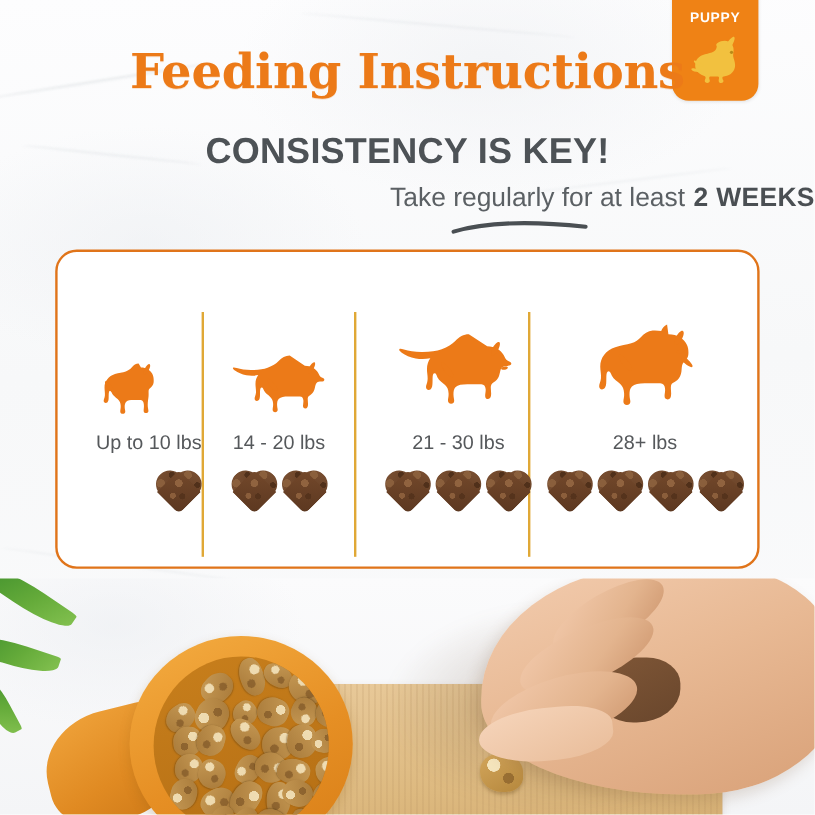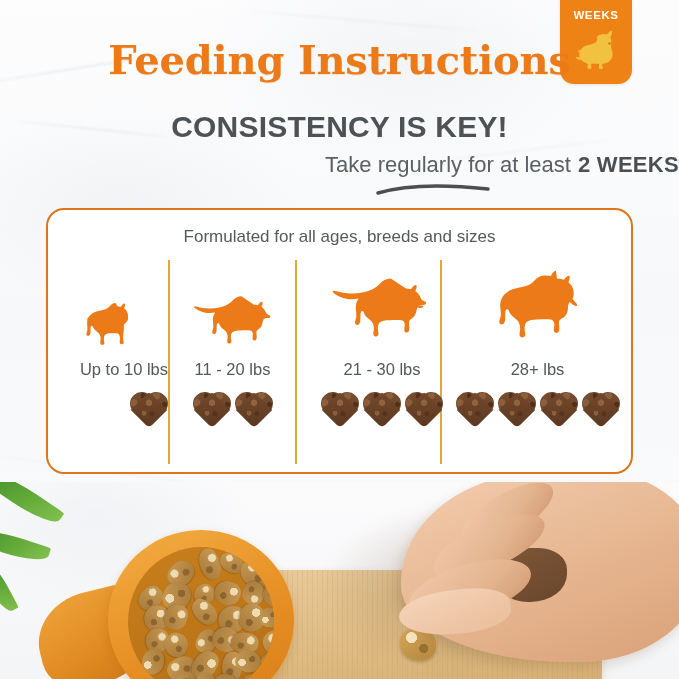--- a/index.html
+++ b/index.html
@@ -274,21 +274,21 @@
 
   <div class="vein v1"></div>
   <div class="vein v2"></div>
   <div class="vein v3"></div>
   <div class="vein v4"></div>
   <div class="vein v5"></div>
   <div class="vein v6"></div>
   <div class="vein v7"></div>
 
   <div id="puppy-badge">
-    <span class="badge-text">WEEKS</span>
+    <span class="badge-text">PUPPY</span>
     <span class="badge-dog">
       <svg width="44" height="46" viewBox="0 0 44 46" aria-hidden="true">
         <g fill="#f2c13f">
           <path d="M30 9c4 0 7 3 7.3 6.8.2 2.6-.6 4.4-.3 6.3.4 2.4 1.6 4.3 1.6 7.1 0 5.2-3.6 8.6-8.6 9.4-1.3.2-2 .2-2 1.3 0 1.2.9 1.6.9 2.6 0 1-.8 1.6-2 1.6s-2-.7-2-1.9c0-1.1.3-1.6.3-2.4 0-.7-.5-1-1.6-1h-5.1c-1 0-1.5.4-1.5 1.1 0 .9.5 1.4.5 2.4 0 1.2-.9 1.8-2.1 1.8-1.3 0-2.1-.7-2.1-1.8 0-1 .7-1.6.7-2.6 0-1-.8-1.3-2.1-1.8-3.9-1.5-6.6-4.3-6.6-8.3 0-4.7 3.3-8 8.2-9.3 2.8-.8 5.3-1 7.3-2.3 1.7-1.1 2.4-2.6 2.5-4.6C21.5 12 25.4 9 30 9z"></path>
           <path d="M31.9 10.8c2.4-3.4 5-5.6 5.9-5 .9.6.2 3.4-1.4 6.4-1.5 2.9-3.3 4.8-4.2 4.3-.9-.6-.9-3-.3-5.7z"></path>
           <circle cx="35.6" cy="18.6" r="1.35" fill="#b98a18"></circle>
           <path d="M9.4 27.2c-2.4-1.1-4.6-2.4-5.1-1.6-.5.8 1 2.5 3.3 3.7 2.2 1.1 4.1 1.3 4.4.5.3-.8-.9-1.8-2.6-2.6z"></path>
           <path d="M7.2 32.4c-2.6-.4-4.9-.9-5.1 0-.2.9 1.7 2 4.2 2.4 2.4.4 4.2 0 4.2-.9 0-.8-1.5-1.2-3.3-1.5z"></path>
         </g>
       </svg>
@@ -301,21 +301,20 @@
   <div id="tagline-wrap">
     <span id="tagline-lead">Take regularly for at least</span><span id="tagline-strong">2 WEEKS</span>
     <span id="tagline-swoosh">
       <svg width="300" height="14" viewBox="0 0 300 14" aria-hidden="true">
         <path d="M188 11 C215 3 252 2 298 7" stroke="#4a4f53" stroke-width="3.4" fill="none" stroke-linecap="round"></path>
       </svg>
     </span>
   </div>
 
   <div id="feeding-card">
-    <div id="card-note">Formulated for all ages, breeds and sizes</div>
 
     <div class="divider d1"></div>
     <div class="divider d2"></div>
     <div class="divider d3"></div>
 
     <div class="column c1">
       <div class="dog-slot">
         <svg width="66" height="55" viewBox="0 0 66 55" aria-hidden="true">
           <g fill="#ec7a18">
             <path d="M41.5 9.2c4.3 0 7.7 2.1 9.4 5.3 1 1.9 1.2 3.8 1.2 6 0 2.1-.6 3.6-1.8 4.8-1.1 1.1-2.2 1.6-2.4 3-.2 1.4.1 2.9-.1 4.9-.2 2.2-.7 4.5-.7 7.2 0 2.4.6 3.8.6 5.1 0 1.1-.8 1.7-2 1.7-1.3 0-2-.7-2-1.9 0-1.5.4-2.9.2-5-.2-2.2-.9-3.7-2.5-3.9-1.6-.2-3.7-.1-6.3-.1-2.7 0-4.6.2-5.9 1.4-1 1-1.3 2.4-1.3 4.2 0 1.8.5 2.9.5 4 0 1.2-.8 1.9-2.1 1.9s-2.1-.7-2.1-1.9c0-1.4.5-2.6.4-4.7-.1-2.4-.9-4.1-2.6-5.6-1.8-1.6-3.7-2.8-4.6-4.6-.6-1.3-.7-2.4-1.6-2.4-.9 0-1.1 1.3-1.2 2.9-.1 2.1.1 3.8-.3 5.2-.4 1.4-1.2 2.1-2.2 2.1-1 0-1.7-.7-1.7-1.8 0-1.3.8-2.3 1-4.4.2-2.3-.3-4.3-.3-6.7 0-5.3 3.4-9.4 8.7-11.2 3.2-1.1 6.4-1.3 9-2.2 2.4-.8 4-2 5.1-3.4 1.5-1.9 3.3-3.1 5.6-3.1z"></path>
@@ -337,21 +336,21 @@
     <div class="column c2">
       <div class="dog-slot">
         <svg width="94" height="62" viewBox="0 0 94 62" aria-hidden="true">
           <g fill="#ec7a18">
             <path d="M68 14.8c5.2 0 9.1 2.4 11.1 5.9 1 1.7 1.3 3 2.6 3.7 1.3.7 2.6.8 2.6 2 0 1.1-1.1 1.5-2.6 1.6-1.6.1-2.8.1-3.7.9-1 .9-1.2 2.4-1.6 4.3-.5 2.3-1.4 4.1-3 5.3-1.4 1.1-2.7 1.6-2.9 3.1-.2 1.6.2 3.4.2 5.3 0 2.2-.7 3.5-2.2 3.5-1.3 0-2-.8-2-2.1 0-1.5.5-2.8.3-4.7-.2-2-1-3.1-2.9-3.2-2.6-.1-5.9 0-9.6 0s-6.3.4-7.9 1.9c-1.2 1.2-1.5 2.9-1.5 5 0 2 .5 3 .5 4.2 0 1.3-.8 2-2.1 2s-2.1-.8-2.1-2.1c0-1.4.5-2.6.4-4.9-.1-2.5-.8-4.2-2.4-5.7-1.9-1.8-4-3-5.1-5.1-.8-1.5-.9-2.8-2-2.8-1 0-1.3 1.4-1.4 3.2-.1 2.3.1 4.1-.3 5.7-.4 1.6-1.3 2.3-2.4 2.3-1.1 0-1.8-.8-1.8-2 0-1.4.9-2.5 1.1-4.8.2-2.5-.4-4.7-.4-7.3 0-2.9.8-5.4 2.3-7.4-3.4.6-6.6.7-9.9.1-3.8-.7-7.1-2.2-9.5-3.9-1.3-.9-2-1.7-1.6-2.3.4-.6 1.5-.3 3.1.2 3.3 1 7.2 1.6 11.8 1.7 5.6.1 10.1-.6 13.9-1.9 4-1.4 7.1-3.4 9.2-5.6 2.6-2.8 5.6-4.6 9.2-4.6z"></path>
             <path d="M71.4 16.2c1.8-3 3.7-4.9 4.7-4.3 1 .6.5 3.1-.9 5.6-1.3 2.5-3 4.1-4 3.5-.9-.5-.7-2.6.2-4.8z"></path>
             <path d="M43.5 31c-2.6-3.2-5.2-5.9-6.2-5.2-1 .7.1 3.6 2.3 6.4 2.1 2.8 4.2 4.1 5.1 3.4.9-.7.4-2.7-1.2-4.6z"></path>
           </g>
         </svg>
       </div>
-      <div class="weight-label">11 - 20 lbs</div>
+      <div class="weight-label">14 - 20 lbs</div>
       <div class="treat-row">
           <div class="treat">
             <div class="lobe l"></div>
             <div class="lobe r"></div>
             <div class="body"></div>
           </div>
           <div class="treat">
             <div class="lobe l"></div>
             <div class="lobe r"></div>
             <div class="body"></div>

